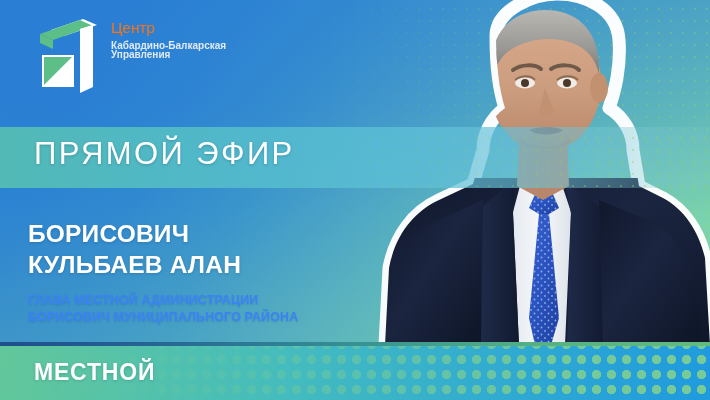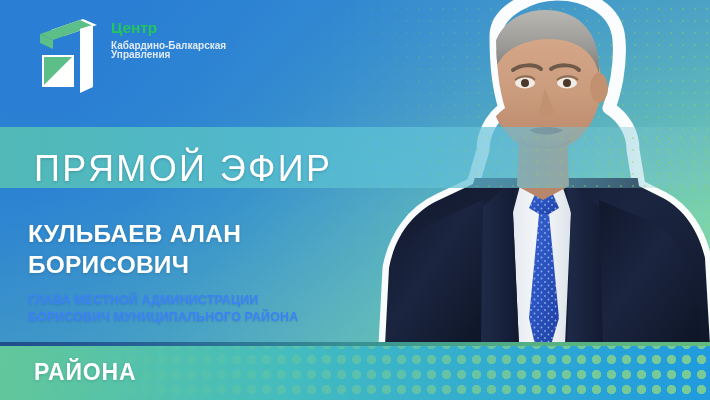--- a/index.html
+++ b/index.html
@@ -64,23 +64,23 @@
     position: absolute;
     left: 34px;
     top: 17px;
     display: flex;
     align-items: flex-start;
     gap: 11px;
   }
   .logo-mark { width: 66px; height: 78px; display: block; }
   .logo-text { padding-top: 3px; }
   .logo-line {
-    color: #22c55e;
+    color: #f97316;
     font-size: 15.5px;
-    font-weight: 700;
+    font-weight: 400;
     line-height: 16.5px;
     letter-spacing: -0.1px;
     white-space: nowrap;
   }
   .logo-sub {
     color: #dfeaf6;
     font-size: 10px;
     font-weight: 700;
     line-height: 9.4px;
     letter-spacing: 0px;
@@ -109,23 +109,23 @@
     inset: 0;
     background-image: radial-gradient(circle, rgba(150,210,80,0.50) 1.2px, transparent 1.4px);
     background-size: 12px 12px;
     background-position: 3px 5px;
     -webkit-mask-image: linear-gradient(to left, rgba(0,0,0,0.95) 0%, rgba(0,0,0,0.5) 35%, rgba(0,0,0,0) 62%);
             mask-image: linear-gradient(to left, rgba(0,0,0,0.95) 0%, rgba(0,0,0,0.5) 35%, rgba(0,0,0,0) 62%);
   }
   .live-text {
     position: absolute;
     left: 34px;
-    top: 146px;
+    top: 131px;
     color: #ffffff;
-    font-size: 36px;
+    font-size: 31px;
     font-weight: 400;
     letter-spacing: 2.4px;
     line-height: 45px;
     text-shadow: 0 1px 3px rgba(20,60,90,0.28);
     white-space: nowrap;
   }
 
   
   .person {
     position: absolute;
@@ -352,28 +352,28 @@
       <div class="logo-sub" style="margin-top:0">Управления</div>
     </div>
   </div>
 
   <div class="live-band">
     <div class="live-band-dots"></div>
   </div>
   <div class="live-text">ПРЯМОЙ ЭФИР</div>
 
   <div class="name-block">
+    <div class="name-line">БОРИСОВИЧ</div>
     <div class="name-line">КУЛЬБАЕВ АЛАН</div>
-    <div class="name-line">БОРИСОВИЧ</div>
   </div>
 
   <div class="role-block">
     <div class="role-line">ГЛАВА МЕСТНОЙ АДМИНИСТРАЦИИ</div>
     <div class="role-line">БОРИСОВИЧ МУНИЦИПАЛЬНОГО РАЙОНА</div>
   </div>
 
   <div class="bottom-rule"></div>
   <div class="bottom-bar">
     <div class="bottom-dots"></div>
   </div>
-  <div class="bottom-text">РАЙОНА</div>
+  <div class="bottom-text">МЕСТНОЙ</div>
 
 </div>
 
 </body></html>

